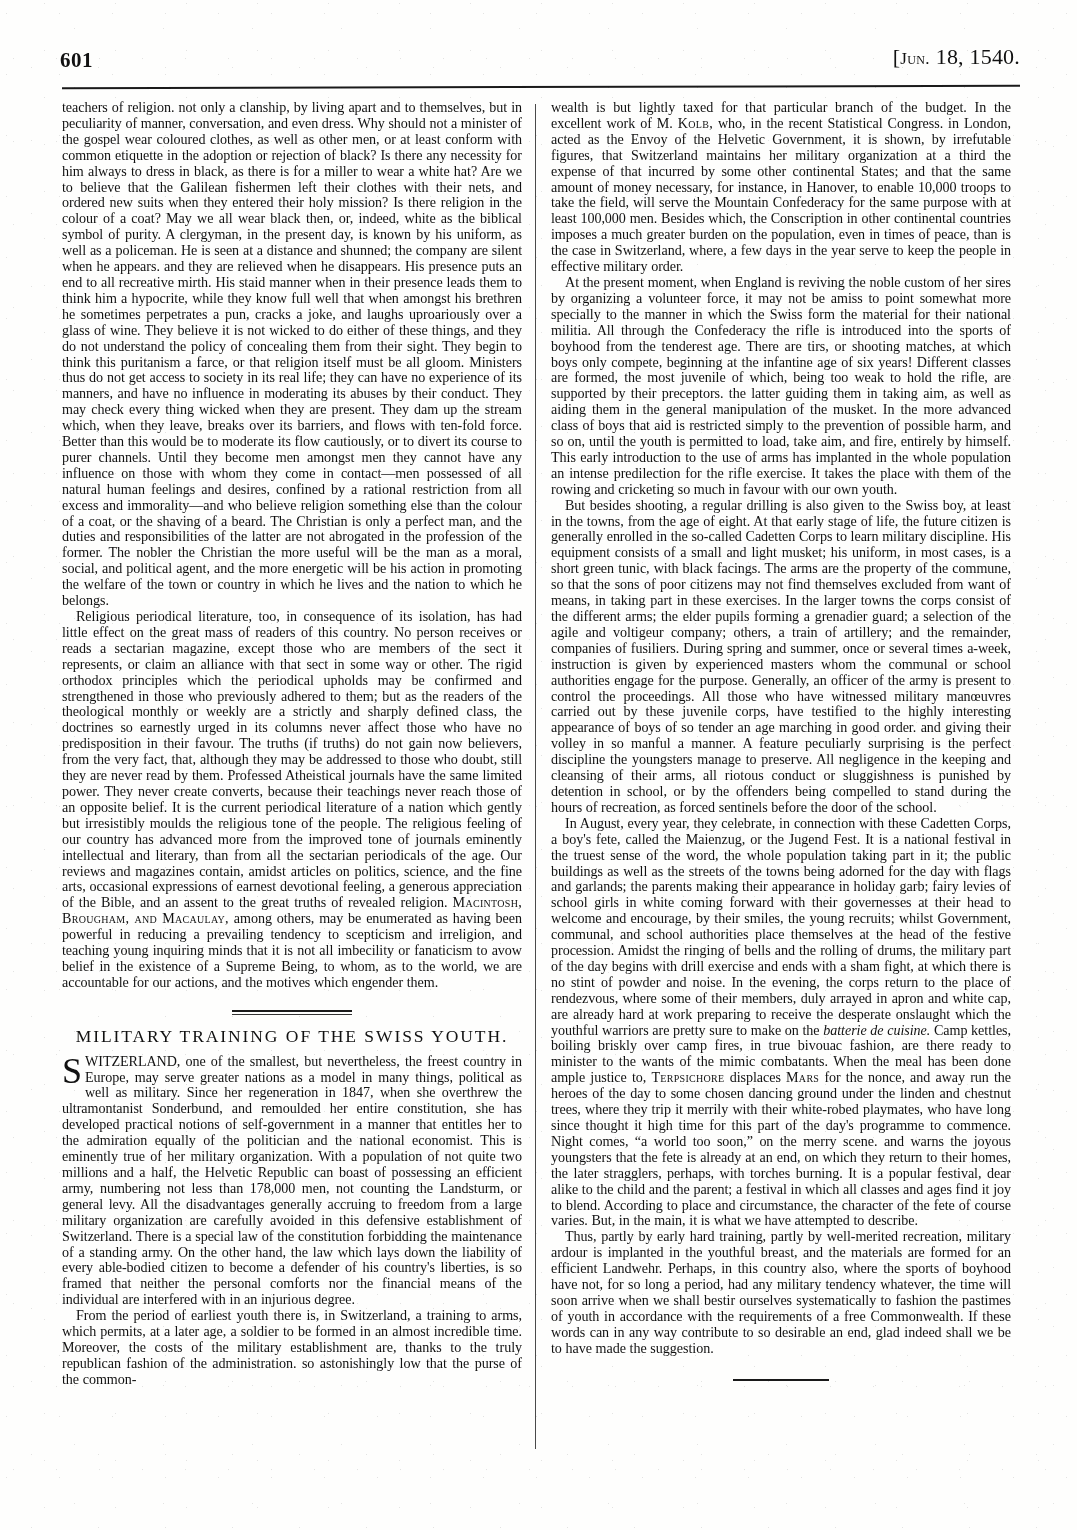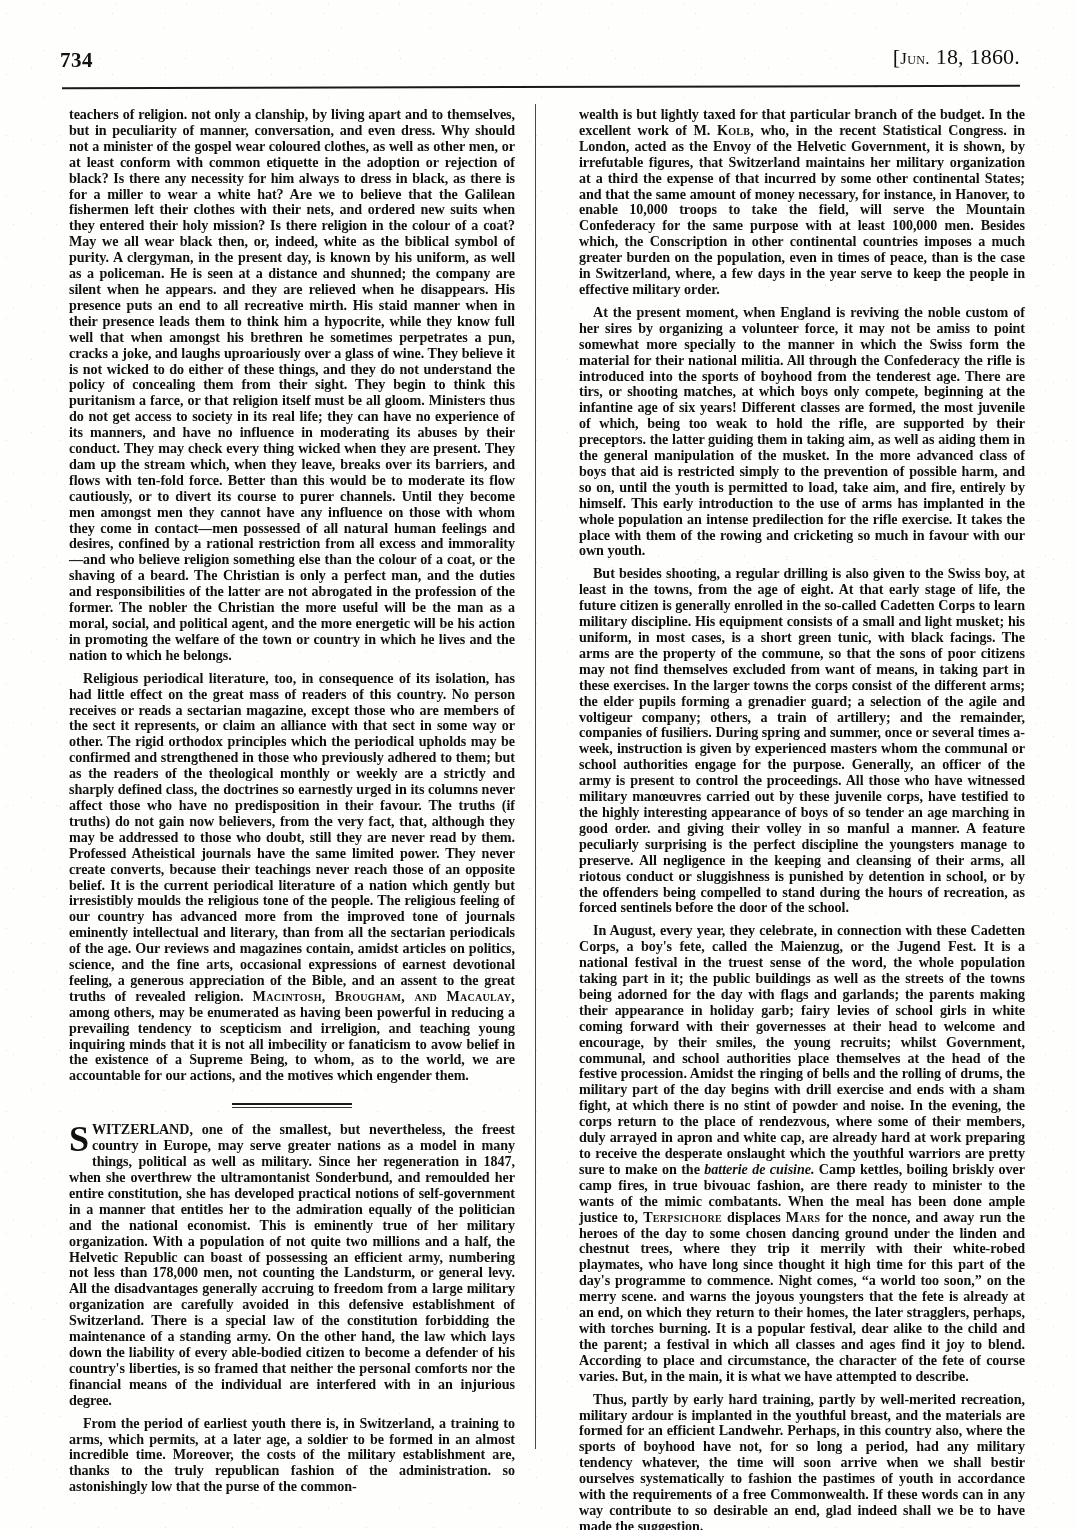--- a/index.html
+++ b/index.html
@@ -71,35 +71,34 @@
     top: 100px;
     width: 460px;
     text-align: justify;
     font-size: 14.1px;
     line-height: 15.9px;
     letter-spacing: -0.05px;
     word-spacing: 0.2px;
     -webkit-font-smoothing: none;
   }
   .col-left  { left: 62px;  }
-  .col-right { left: 572px; }
+  .col-right { left: 551px; }
 
   .col-divider {
     position: absolute;
     left: 535px;
     top: 104px;
     width: 0;
     height: 1345px;
     border-left: 1px solid #4a4a4a;
   }
 
   p {
-    margin: 7px;
+    margin: 0;
     text-indent: 14px;
-    font-weight: bold;
   }
   p.noindent { text-indent: 0; }
 
   .sc {
     font-variant: small-caps;
     letter-spacing: 0.3px;
   }
   .it { font-style: italic; }
 
   
@@ -153,35 +152,36 @@
       radial-gradient(circle at 47% 93%, #000 0.5px, transparent 0.6px);
     background-size: 53px 61px, 71px 47px, 43px 83px, 89px 59px, 67px 73px;
   }
 </style>
 </head>
 <body>
 
 <div class="page">
 
   <div class="masthead">
-    <div class="folio">734</div>
-    <div class="issue-date"><span>[</span><span class="sc">Jun.</span><span> 18, 1860.</span></div>
+    <div class="folio">601</div>
+    <div class="issue-date"><span>[</span><span class="sc">Jun.</span><span> 18, 1540.</span></div>
   </div>
   <div class="masthead-rule"></div>
 
   <div class="col-divider"></div>
 
   <div class="col col-left">
 
     <p class="noindent">teachers of religion. not only a clanship, by living apart and to themselves, but in peculiarity of manner, conversation, and even dress. Why should not a minister of the gospel wear coloured clothes, as well as other men, or at least conform with common etiquette in the adoption or rejection of black? Is there any necessity for him always to dress in black, as there is for a miller to wear a white hat? Are we to believe that the Galilean fishermen left their clothes with their nets, and ordered new suits when they entered their holy mission? Is there religion in the colour of a coat? May we all wear black then, or, indeed, white as the biblical symbol of purity. A clergyman, in the present day, is known by his uniform, as well as a policeman. He is seen at a distance and shunned; the company are silent when he appears. and they are relieved when he disappears. His presence puts an end to all recreative mirth. His staid manner when in their presence leads them to think him a hypocrite, while they know full well that when amongst his brethren he sometimes perpetrates a pun, cracks a joke, and laughs uproariously over a glass of wine. They believe it is not wicked to do either of these things, and they do not understand the policy of concealing them from their sight. They begin to think this puritanism a farce, or that religion itself must be all gloom. Ministers thus do not get access to society in its real life; they can have no experience of its manners, and have no influence in moderating its abuses by their conduct. They may check every thing wicked when they are present. They dam up the stream which, when they leave, breaks over its barriers, and flows with ten-fold force. Better than this would be to moderate its flow cautiously, or to divert its course to purer channels. Until they become men amongst men they cannot have any influence on those with whom they come in contact—men possessed of all natural human feelings and desires, confined by a rational restriction from all excess and immorality—and who believe religion something else than the colour of a coat, or the shaving of a beard. The Christian is only a perfect man, and the duties and responsibilities of the latter are not abrogated in the profession of the former. The nobler the Christian the more useful will be the man as a moral, social, and political agent, and the more energetic will be his action in promoting the welfare of the town or country in which he lives and the nation to which he belongs.</p>
 
     <p><span>Religious periodical literature, too, in consequence of its isolation, has had little effect on the great mass of readers of this country. No person receives or reads a sectarian magazine, except those who are members of the sect it represents, or claim an alliance with that sect in some way or other. The rigid orthodox principles which the periodical upholds may be confirmed and strengthened in those who previously adhered to them; but as the readers of the theological monthly or weekly are a strictly and sharply defined class, the doctrines so earnestly urged in its columns never affect those who have no predisposition in their favour. The truths (if truths) do not gain now believers, from the very fact, that, although they may be addressed to those who doubt, still they are never read by them. Professed Atheistical journals have the same limited power. They never create converts, because their teachings never reach those of an opposite belief. It is the current periodical literature of a nation which gently but irresistibly moulds the religious tone of the people. The religious feeling of our country has advanced more from the improved tone of journals eminently intellectual and literary, than from all the sectarian periodicals of the age. Our reviews and magazines contain, amidst articles on politics, science, and the fine arts, occasional expressions of earnest devotional feeling, a generous appreciation of the Bible, and an assent to the great truths of revealed religion. </span><span class="sc">Macintosh, Brougham, and Macaulay,</span><span> among others, may be enumerated as having been powerful in reducing a prevailing tendency to scepticism and irreligion, and teaching young inquiring minds that it is not all imbecility or fanaticism to avow belief in the existence of a Supreme Being, to whom, as to the world, we are accountable for our actions, and the motives which engender them.</span></p>
 
     <div class="sec-divider"></div>
 
+    <h2 class="sec-heading">MILITARY TRAINING OF THE SWISS YOUTH.</h2>
 
     <p class="dropcap-para"><span class="dropcap">S</span><span>WITZERLAND, one of the smallest, but nevertheless, the freest country in Europe, may serve greater nations as a model in many things, political as well as military. Since her regeneration in 1847, when she overthrew the ultramontanist Sonderbund, and remoulded her entire constitution, she has developed practical notions of self-government in a manner that entitles her to the admiration equally of the politician and the national economist. This is eminently true of her military organization. With a population of not quite two millions and a half, the Helvetic Republic can boast of possessing an efficient army, numbering not less than 178,000 men, not counting the Landsturm, or general levy. All the disadvantages generally accruing to freedom from a large military organization are carefully avoided in this defensive establishment of Switzerland. There is a special law of the constitution forbidding the maintenance of a standing army. On the other hand, the law which lays down the liability of every able-bodied citizen to become a defender of his country's liberties, is so framed that neither the personal comforts nor the financial means of the individual are interfered with in an injurious degree.</span></p>
 
     <p>From the period of earliest youth there is, in Switzerland, a training to arms, which permits, at a later age, a soldier to be formed in an almost incredible time. Moreover, the costs of the military establishment are, thanks to the truly republican fashion of the administration. so astonishingly low that the purse of the common-</p>
 
   </div>
 
   <div class="col col-right">
 
     <p class="noindent"><span>wealth is but lightly taxed for that particular branch of the budget. In the excellent work of M. </span><span class="sc">Kolb,</span><span> who, in the recent Statistical Congress. in London, acted as the Envoy of the Helvetic Government, it is shown, by irrefutable figures, that Switzerland maintains her military organization at a third the expense of that incurred by some other continental States; and that the same amount of money necessary, for instance, in Hanover, to enable 10,000 troops to take the field, will serve the Mountain Confederacy for the same purpose with at least 100,000 men. Besides which, the Conscription in other continental countries imposes a much greater burden on the population, even in times of peace, than is the case in Switzerland, where, a few days in the year serve to keep the people in effective military order.</span></p>

